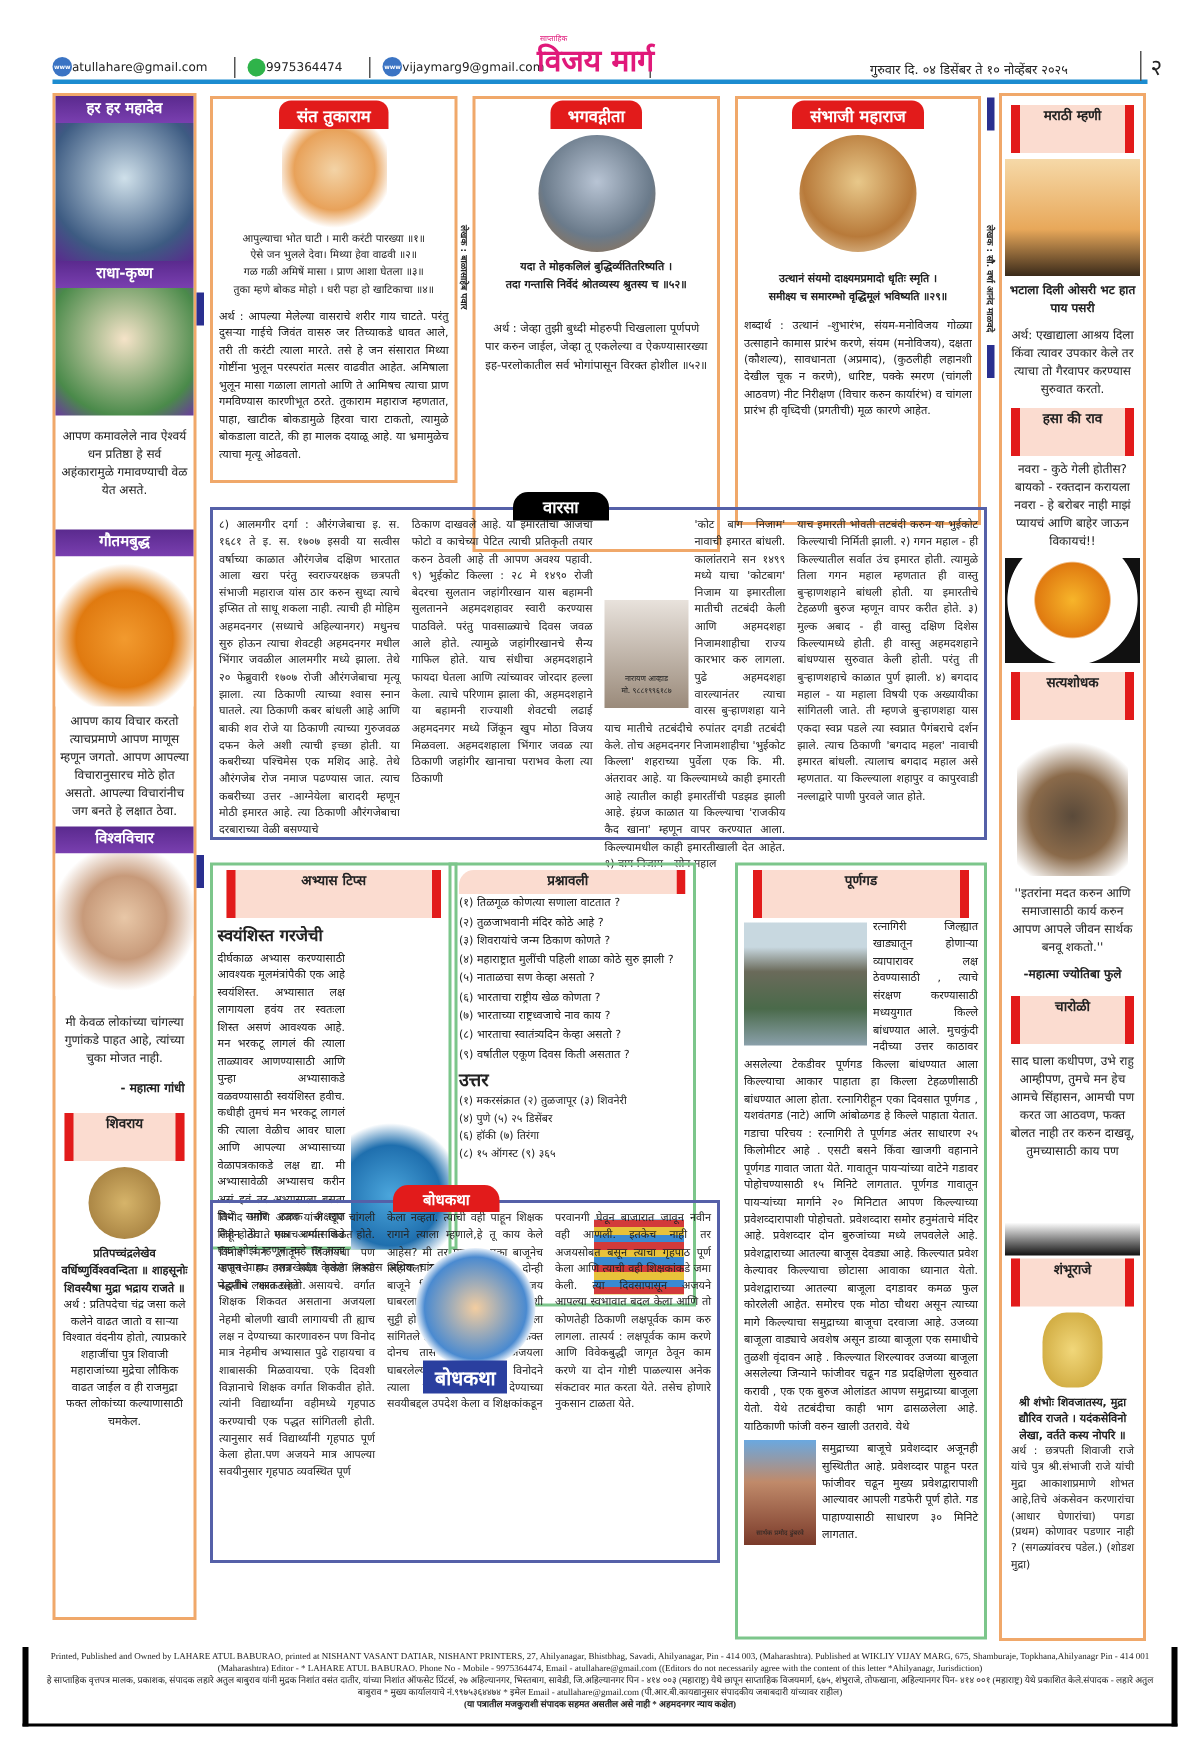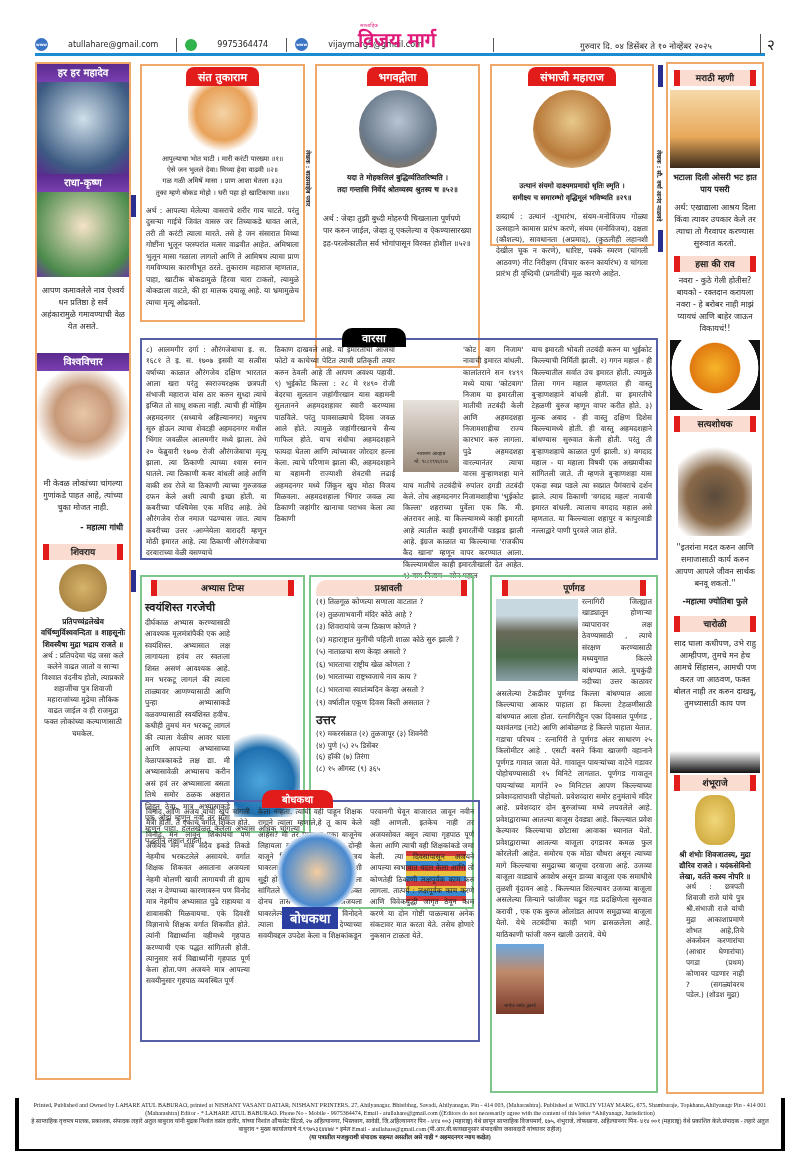--- a/index.html
+++ b/index.html
@@ -1,34 +1,34 @@
 <!DOCTYPE html>
 <html><head>
 <meta charset="utf-8">
 <style>
 *{box-sizing:border-box;margin:0;padding:0}
 body{width:800px;height:1171px;background:#fff;font-family:"DejaVu Sans",sans-serif;color:#222;position:relative;overflow:hidden}
 .hdr{position:absolute;left:35px;top:36px;width:730px;height:20px;display:flex;align-items:center;font-size:8px;border-bottom:3px solid #1c8cd0}
-.hdr .it{display:flex;align-items:center;gap:20px;margin-right:10px}
+.hdr .it{display:flex;align-items:center;gap:0;margin-right:10px}
 .hdr .sep{width:1px;height:14px;background:#555;margin:0 8px}
 .ic-www{width:13px;height:13px;border-radius:50%;background:#3b74c4;color:#fff;font-size:4px;display:flex;align-items:center;justify-content:center;font-weight:bold}
 .ic-wa{width:12px;height:12px;border-radius:50%;background:#2fb34a}
 .logo{position:absolute;left:358px;top:26px;font-size:20px;font-weight:bold;color:#e0197a;font-family:"DejaVu Serif",serif}
 .logo-sm{position:absolute;left:360px;top:22px;font-size:5px;color:#e0197a}
 .date{position:absolute;left:580px;top:40px;font-size:8.5px}
 .pgno{position:absolute;left:760px;top:34px;font-size:15px;border-left:1px solid #555;padding-left:6px}
 .box{position:absolute;border:2px solid #f0a86a}
 .side{position:absolute;font-size:8px;text-align:center;line-height:1.5}
 .pband{background:linear-gradient(#5a2a8e,#7a3fb0);color:#fff;text-align:center;font-size:10px;font-weight:bold;height:18px;line-height:18px}
 .pimg{background:radial-gradient(circle at 50% 40%,#eee,#c9c0d8);margin:0 auto}
 .redtab{display:inline-block;background:#e21b1b;color:#fff;font-weight:bold;font-size:11px;padding:2px 12px;border-radius:8px 8px 0 0}
-.rbar{height:16px;border-left:6px solid #e21b1b;border-right:6px solid #e21b1b;background:#fbdcd0;text-align:center;font-weight:bold;font-size:9px;line-height:16px;margin:0 6px}
+.rbar{height:32px;border-left:6px solid #e21b1b;border-right:6px solid #e21b1b;background:#fbdcd0;text-align:center;font-weight:bold;font-size:9px;line-height:16px;margin:0 6px}
 .circ{border-radius:50%;margin:4px auto;background:radial-gradient(circle,#d9b88a,#8a6a4a)}
 .ptxt{font-size:7.4px;line-height:1.55;text-align:justify}
-.ctxt{font-size:7.6px;line-height:1.6;text-align:left}
+.ctxt{font-size:7.6px;line-height:1.6;text-align:center}
 .gbox{position:absolute;border:2px solid #7cc68b}
 .bbox{position:absolute;border:2px solid #5560a8}
 .bluemark{position:absolute;width:5px;height:22px;background:#2a2f8f}
 .footer{position:absolute;left:15px;top:1098px;width:770px;height:53px;border-left:4px solid #000;border-right:4px solid #000;border-bottom:2px solid #000;font-family:"Liberation Serif",serif;font-size:6px;text-align:center;line-height:1.35;padding:3px 6px}
 .cols3{display:flex;gap:8px}
 .cols3>div{flex:1}
 </style>
 </head>
 <body>
 
@@ -58,20 +58,25 @@
   <div>
     <div class="pband">हर हर महादेव</div>
     <div class="pimg" style="width:92px;height:92px;background:radial-gradient(circle at 50% 40%,#cfe0ea,#3d5b82 70%,#5a2a8e)"></div>
   </div>
   <div>
     <div class="pband">राधा-कृष्ण</div>
     <div class="pimg" style="width:92px;height:85px;background:radial-gradient(circle at 50% 40%,#f5e3c8,#4a8a4a 75%,#6a3a9e)"></div>
     <div style="padding:8px 3px 20px">आपण कमावलेले नाव ऐश्वर्य धन प्रतिष्ठा हे सर्व अहंकारामुळे गमावण्याची वेळ येत असते.</div>
   </div>
   <div>
+    <div class="pband">गौतमबुद्ध</div>
+    <div class="pimg" style="width:92px;height:100px;background:radial-gradient(circle at 50% 55%,#f29a2e,#e07a10 45%,#fff 70%)"></div>
+    <div style="padding:4px 3px">आपण काय विचार करतो त्याचप्रमाणे आपण माणूस म्हणून जगतो. आपण आपल्या विचारानुसारच मोठे होत असतो. आपल्या विचारांनीच जग बनते हे लक्षात ठेवा.</div>
+  </div>
+  <div>
     <div class="pband">विश्वविचार</div>
     <div class="pimg" style="width:92px;height:95px;background:radial-gradient(circle at 50% 45%,#e8c7a7,#c79a7a 40%,#fff 70%)"></div>
     <div style="padding:12px 3px 4px">मी केवळ लोकांच्या चांगल्या गुणांकडे पाहत आहे, त्यांच्या चुका मोजत नाही.</div>
     <div style="text-align:right;padding:4px 6px;font-weight:bold">- महात्मा गांधी</div>
   </div>
   <div style="margin-top:6px">
     <div class="rbar">शिवराय</div>
     <div class="circ" style="width:48px;height:48px;background:radial-gradient(circle,#d6b46a,#9a7436)"></div>
     <div style="font-weight:bold;font-size:7.5px;padding:0 3px">प्रतिपच्चंद्रलेखेव वर्धिष्णुर्विश्ववन्दिता ॥ शाहसूनोः शिवस्यैषा मुद्रा भद्राय राजते ॥</div>
     <div style="font-size:7.4px;padding:0 3px">अर्थ : प्रतिपदेचा चंद्र जसा कले कलेने वाढत जातो व साऱ्या विश्वात वंदनीय होतो, त्याप्रकारे शहाजींचा पुत्र शिवाजी महाराजांच्या मुद्रेचा लौकिक वाढत जाईल व ही राजमुद्रा फक्त लोकांच्या कल्याणासाठी चमकेल.</div>
@@ -94,21 +99,21 @@
 <div class="box" style="left:315px;top:64px;width:165px;height:304px;text-align:center">
   <span class="redtab">भगवद्गीता</span>
   <div class="circ" style="width:78px;height:78px;background:radial-gradient(circle at 50% 40%,#b8c4d4,#6a7a8a 60%,#a07040)"></div>
   <div style="font-size:7.3px;font-weight:bold;line-height:1.6;">
     <div>यदा ते मोहकलिलं बुद्धिर्व्यतितरिष्यति ।</div>
     <div>तदा गन्तासि निर्वेदं श्रोतव्यस्य श्रुतस्य च ॥५२॥</div>
   </div>
   <div class="ctxt" style="padding:18px 6px">अर्थ : जेव्हा तुझी बुध्दी मोहरुपी चिखलाला पूर्णपणे पार करुन जाईल, जेव्हा तू एकलेल्या व ऐकण्यासारख्या इह-परलोकातील सर्व भोगांपासून विरक्त होशील ॥५२॥</div>
 </div>
 
-<div class="box" style="left:490px;top:64px;width:164px;height:182px;text-align:center">
+<div class="box" style="left:490px;top:64px;width:164px;height:286px;text-align:center">
   <span class="redtab">संभाजी महाराज</span>
   <div class="circ" style="width:78px;height:78px;background:radial-gradient(circle at 50% 40%,#e8c88a,#b87a3a 60%,#f0e0c0)"></div>
   <div style="font-size:7.2px;font-weight:bold;line-height:1.6;margin-top:12px">
     <div>उत्थानं संयमो दाक्ष्यमप्रमादो धृतिः स्मृति ।</div>
     <div>समीक्ष्य च समारम्भो वृद्धिमूलं भविष्यति ॥२९॥</div>
   </div>
   <div class="ptxt" style="padding:8px 4px">शब्दार्थ : उत्थानं -शुभारंभ, संयम-मनोविजय गोळ्या उत्साहाने कामास प्रारंभ करणे, संयम (मनोविजय), दक्षता (कौशल्य), सावधानता (अप्रमाद), (कुठलीही लहानशी देखील चूक न करणे), धारिष्ट, पक्के स्मरण (चांगली आठवण) नीट निरीक्षण (विचार करुन कार्यारंभ) व चांगला प्रारंभ ही वृध्दिची (प्रगतीची) मूळ कारणे आहेत.</div>
 </div>
 <div style="position:absolute;left:655px;top:150px;writing-mode:vertical-rl;font-size:6px;font-weight:bold">लेखक : सौ. वर्षा आनंद माळवदे</div>
 
@@ -125,21 +130,21 @@
   </div>
 </div>
 
 <div class="gbox" style="left:140px;top:575px;width:165px;height:258px;padding:3px">
   <div class="rbar">अभ्यास टिप्स</div>
   <div style="font-size:11px;font-weight:bold;margin:3px 0">स्वयंशिस्त गरजेची</div>
   <div style="float:right;width:66px;height:90px;margin:110px 0 0 4px;background:radial-gradient(circle at 40% 60%,#4ba6dc,#1f6fae 50%,#fff 72%)"></div>
   <div class="ptxt">दीर्घकाळ अभ्यास करण्यासाठी आवश्यक मूलमंत्रांपैकी एक आहे स्वयंशिस्त. अभ्यासात लक्ष लागायला हवंय तर स्वतःला शिस्त असणं आवश्यक आहे. मन भरकटू लागलं की त्याला ताळ्यावर आणण्यासाठी आणि पुन्हा अभ्यासाकडे वळवण्यासाठी स्वयंशिस्त हवीच. कधीही तुमचं मन भरकटू लागलं की त्याला वेळीच आवर घाला आणि आपल्या अभ्यासाच्या वेळापत्रकाकडे लक्ष द्या. मी अभ्यासावेळी अभ्यासच करीन असं हवं तर अभ्यासाला बसता तिथे समोर ठळक अक्षरात लिहून ठेवा. मात्र अभ्यासाकडे एक ओझं म्हणून नव्हे तर मजा म्हणून पाहा. हलतखेळत केलेला अभ्यास अधिक चांगल्या पद्धतीने लक्षात राहतो.</div>
 </div>
 
-<div class="gbox" style="left:309px;top:575px;width:165px;height:334px;padding:3px 5px">
+<div class="gbox" style="left:299px;top:575px;width:165px;height:296px;padding:3px 5px">
   <div style="background:#fbdcd0;border-right:6px solid #e21b1b;border-radius:10px 0 0 0;text-align:center;font-weight:bold;font-size:9px;height:16px;line-height:16px">प्रश्नावली</div>
   <div style="font-size:7.4px;line-height:1.7">
     <div>(१) तिळगूळ कोणत्या सणाला वाटतात ?</div>
     <div>(२) तुळजाभवानी मंदिर कोठे आहे ?</div>
     <div>(३) शिवरायांचे जन्म ठिकाण कोणते ?</div>
     <div>(४) महाराष्ट्रात मुलींची पहिली शाळा कोठे सुरु झाली ?</div>
     <div>(५) नाताळचा सण केव्हा असतो ?</div>
     <div>(६) भारताचा राष्ट्रीय खेळ कोणता ?</div>
     <div>(७) भारताच्या राष्ट्रध्वजाचे नाव काय ?</div>
     <div>(८) भारताचा स्वातंत्र्यदिन केव्हा असतो ?</div>
@@ -153,20 +158,21 @@
     <div>(८) १५ ऑगस्ट (९) ३६५</div>
   </div>
   <div style="position:absolute;right:6px;bottom:6px;width:60px;height:50px;background:repeating-linear-gradient(0deg,#d23a3a 0 5px,#3a8ad2 5px 10px,#e8c23a 10px 15px)"></div>
 </div>
 
 <div class="gbox" style="left:490px;top:575px;width:168px;height:518px;padding:3px 4px">
   <div class="rbar">पूर्णगड</div>
   <div style="float:left;width:82px;height:82px;margin:3px 4px 0 0;background:linear-gradient(#c8d8e0 20%,#6a6a5a 40%,#4a6a4a 70%,#8aa0aa)"></div>
   <div class="ptxt">रत्नागिरी जिल्ह्यात खाड्यातून होणाऱ्या व्यापारावर लक्ष ठेवण्यासाठी , त्याचे संरक्षण करण्यासाठी मध्ययुगात किल्ले बांधण्यात आले. मुचकुंदी नदीच्या उत्तर काठावर असलेल्या टेकडीवर पूर्णगड किल्ला बांधण्यात आला किल्ल्याचा आकार पाहाता हा किल्ला टेहळणीसाठी बांधण्यात आला होता. रत्नागिरीहून एका दिवसात पूर्णगड , यशवंतगड (नाटे) आणि आंबोळगड हे किल्ले पाहाता येतात. गडाचा परिचय : रत्नागिरी ते पूर्णगड अंतर साधारण २५ किलोमीटर आहे . एसटी बसने किंवा खाजगी वहानाने पूर्णगड गावात जाता येते. गावातून पायऱ्यांच्या वाटेने गडावर पोहोचण्यासाठी १५ मिनिटे लागतात. पूर्णगड गावातून पायऱ्यांच्या मार्गाने २० मिनिटात आपण किल्ल्याच्या प्रवेशव्दारापाशी पोहोचतो. प्रवेशव्दारा समोर हनुमंताचे मंदिर आहे. प्रवेशव्दार दोन बुरुजांच्या मध्ये लपवलेले आहे. प्रवेशद्वाराच्या आतल्या बाजूस देवड्या आहे. किल्ल्यात प्रवेश केल्यावर किल्ल्याचा छोटासा आवाका ध्यानात येतो. प्रवेशद्वाराच्या आतल्या बाजूला दगडावर कमळ फुल कोरलेली आहेत. समोरच एक मोठा चौथरा असून त्याच्या मागे किल्ल्याचा समुद्राच्या बाजूचा दरवाजा आहे. उजव्या बाजूला वाड्याचे अवशेष असून डाव्या बाजूला एक समाधीचे तुळशी वृंदावन आहे . किल्ल्यात शिरल्यावर उजव्या बाजूला असलेल्या जिन्याने फांजीवर चढून गड प्रदक्षिणेला सुरुवात करावी , एक एक बुरुज ओलांडत आपण समुद्राच्या बाजूला येतो. येथे तटबंदीचा काही भाग ढासळलेला आहे. याठिकाणी फांजी वरुन खाली उतरावे. येथे</div>
   <div style="float:left;width:48px;height:70px;margin:4px 4px 0 0;background:linear-gradient(#6aa8e0,#c08a6a 40%,#7a3a2a);font-size:4.5px;text-align:center;padding-top:58px;color:#222"><span>सार्थक प्रमोद डुंबरवे</span></div>
+  <div class="ptxt" style="margin-top:4px">समुद्राच्या बाजूचे प्रवेशव्दार अजूनही सुस्थितीत आहे. प्रवेशव्दार पाहून परत फांजीवर चढून मुख्य प्रवेशद्वारापाशी आल्यावर आपली गडफेरी पूर्ण होते. गड पाहाण्यासाठी साधारण ३० मिनिटे लागतात.</div>
 </div>
 
 <div class="bbox" style="left:140px;top:800px;width:340px;height:242px;padding:4px">
   <div style="position:absolute;left:120px;top:-12px;background:#e21b1b;color:#fff;font-weight:bold;font-size:10px;padding:2px 20px;border-radius:10px 10px 0 0">बोधकथा</div>
   <div style="position:absolute;left:135px;top:30px;width:80px;height:80px;border-radius:50%;background:radial-gradient(circle,#f3cda0,#4a8ad0 60%,#fff 72%)"></div>
   <div style="position:absolute;left:140px;top:105px;background:#2a3f9f;color:#fff;font-weight:bold;font-size:13px;padding:2px 8px">बोधकथा</div>
   <div class="cols3" style="font-size:7.3px;line-height:1.55;text-align:justify">
     <div>विनोद आणि अजय यांची खूप चांगली मैत्री होती. ते एकाच वर्गात शिकत होते. विनोद मन लावून शिकायचा पण अजयचे मन मात्र सदैव इकडे तिकडे नेहमीच भरकटलेले असायचे. वर्गात शिक्षक शिकवत असताना अजयला नेहमी बोलणी खावी लागायची ती ह्याच लक्ष न देण्याच्या कारणावरुन पण विनोद मात्र नेहमीच अभ्यासात पुढे राहायचा व शाबासकी मिळवायचा. एके दिवशी विज्ञानाचे शिक्षक वर्गात शिकवीत होते. त्यांनी विद्यार्थ्यांना वहीमध्ये गृहपाठ करण्याची एक पद्धत सांगितली होती. त्यानुसार सर्व विद्यार्थ्यांनी गृहपाठ पूर्ण केला होता.पण अजयने मात्र आपल्या सवयीनुसार गृहपाठ व्यवस्थित पूर्ण</div>
     <div>केला नव्हता. त्याची वही पाहून शिक्षक रागाने त्याला म्हणाले,हे तू काय केले आहेस? मी तर पानाच्या एका बाजूनेच लिहायला सांगितले होते पण तू दोन्ही बाजूने लिहीले आहेस. आता अजय घाबरला. कारण शिक्षकांनी त्या दिवशी सुट्टी होण्याच्या आत वही पूर्ण करायला सांगितले होते आणि सुट्टी होण्यास फक्त दोनच तास राहिले होते. अजयला घाबरलेल्या अवस्थेत पाहून विनोदने त्याला त्याच्या लक्ष न देण्याच्या सवयीबद्दल उपदेश केला व शिक्षकांकडून</div>
     <div>परवानगी घेवून बाजारात जावून नवीन वही आणली. इतकेच नाही तर अजयसोबत बसून त्याचा गृहपाठ पूर्ण केला आणि त्याची वही शिक्षकांकडे जमा केली. त्या दिवसापासून अजयने आपल्या स्वभावात बदल केला आणि तो कोणतेही ठिकाणी लक्षपूर्वक काम करु लागला. तात्पर्य : लक्षपूर्वक काम करणे आणि विवेकबुद्धी जागृत ठेवून काम करणे या दोन गोष्टी पाळल्यास अनेक संकटावर मात करता येते. तसेच होणारे नुकसान टाळता येते.</div>
@@ -193,21 +199,21 @@
   </div>
   <div style="margin-top:4px">
     <div class="rbar">चारोळी</div>
     <div style="padding:6px 4px">साद घाला कधीपण, उभे राहु आम्हीपण, तुमचे मन हेच आमचे सिंहासन, आमची पण करत जा आठवण, फक्त बोलत नाही तर करुन दाखवू, तुमच्यासाठी काय पण</div>
     <div style="height:55px;margin:2px;background:linear-gradient(transparent 60%,#111)"></div>
   </div>
   <div>
     <div class="rbar">शंभूराजे</div>
     <div class="circ" style="width:40px;height:50px;border-radius:40%;background:radial-gradient(#f1d77a,#c8a032)"></div>
     <div style="font-weight:bold;font-size:7.4px;padding:0 3px">श्री शंभोः शिवजातस्य, मुद्रा द्यौरिव राजते । यदंकसेविनो लेखा, वर्तते कस्य नोपरि ॥</div>
-    <div style="font-size:7.2px;padding:0 18px;text-align:justify">अर्थ : छत्रपती शिवाजी राजे यांचे पुत्र श्री.संभाजी राजे यांची मुद्रा आकाशाप्रमाणे शोभत आहे,तिचे अंकसेवन करणारांचा (आधार घेणारांचा) पगडा (प्रथम) कोणावर पडणार नाही ? (सगळ्यांवरच पडेल.) (शोडश मुद्रा)</div>
+    <div style="font-size:7.2px;padding:0 6px;text-align:justify">अर्थ : छत्रपती शिवाजी राजे यांचे पुत्र श्री.संभाजी राजे यांची मुद्रा आकाशाप्रमाणे शोभत आहे,तिचे अंकसेवन करणारांचा (आधार घेणारांचा) पगडा (प्रथम) कोणावर पडणार नाही ? (सगळ्यांवरच पडेल.) (शोडश मुद्रा)</div>
   </div>
 </div>
 
 <div class="bluemark" style="left:131px;top:195px"></div>
 <div class="bluemark" style="left:131px;top:570px"></div>
 <div class="bluemark" style="left:658px;top:65px"></div>
 <div class="bluemark" style="left:658px;top:230px"></div>
 
 <div class="footer">
   <div>Printed, Published and Owned by LAHARE ATUL BABURAO, printed at NISHANT VASANT DATIAR, NISHANT PRINTERS, 27, Ahilyanagar, Bhistbhag, Savadi, Ahilyanagar, Pin - 414 003, (Maharashtra). Published at WIKLIY VIJAY MARG, 675, Shamburaje, Topkhana,Ahilyanagr Pin - 414 001 (Maharashtra) Editor - * LAHARE ATUL BABURAO. Phone No - Mobile - 9975364474, Email - atullahare@gmail.com ((Editors do not necessarily agree with the content of this letter *Ahilyanagr, Jurisdiction)</div>

